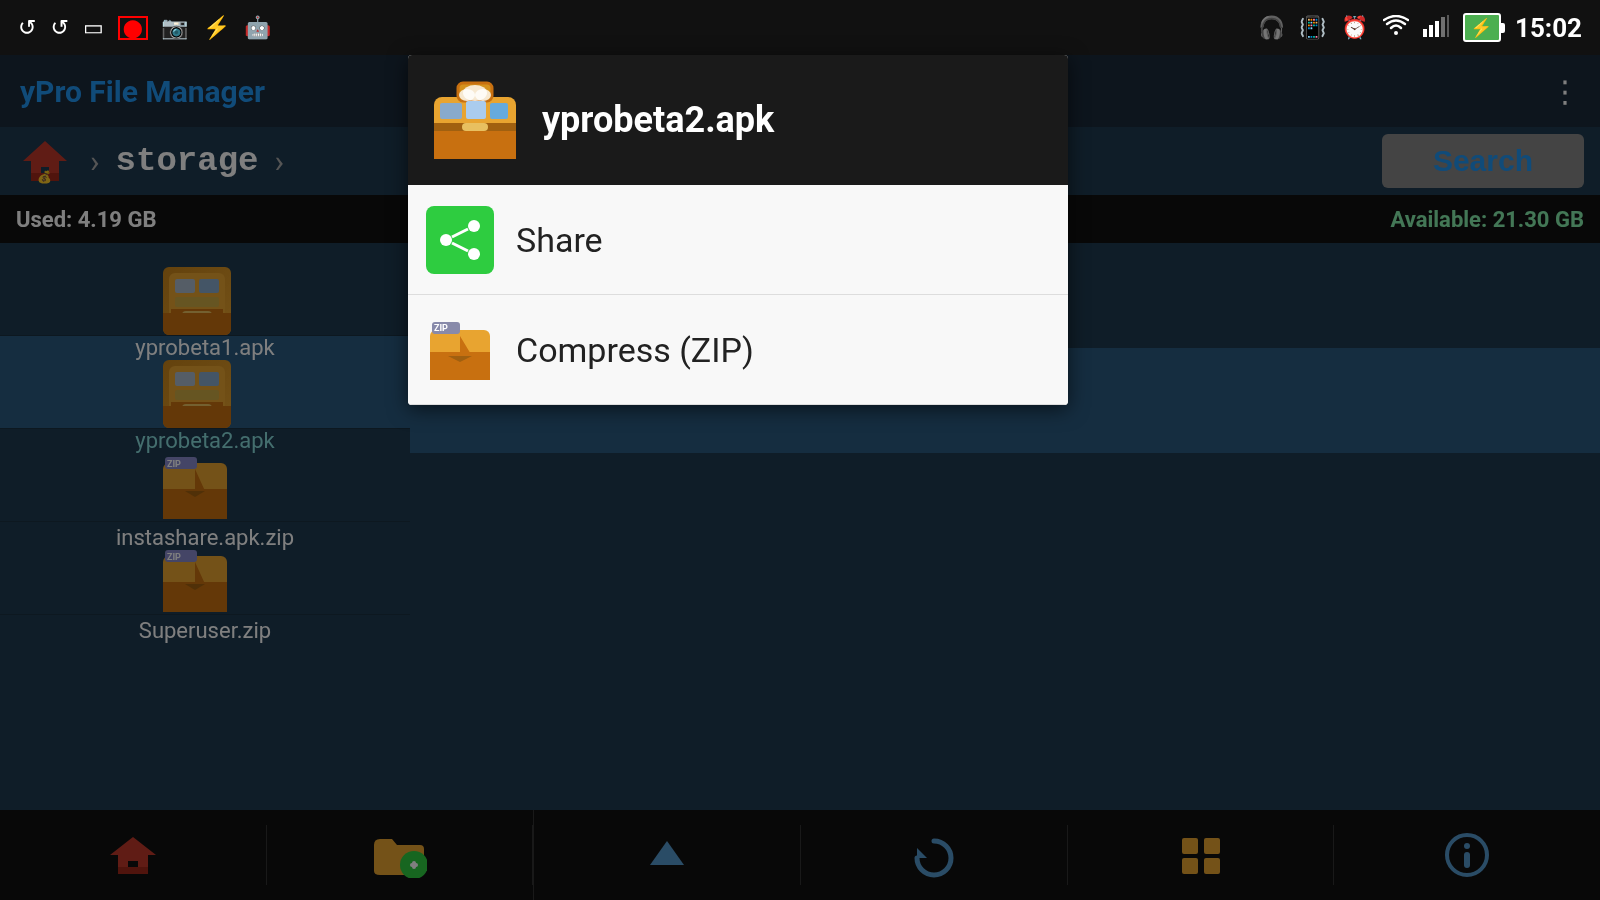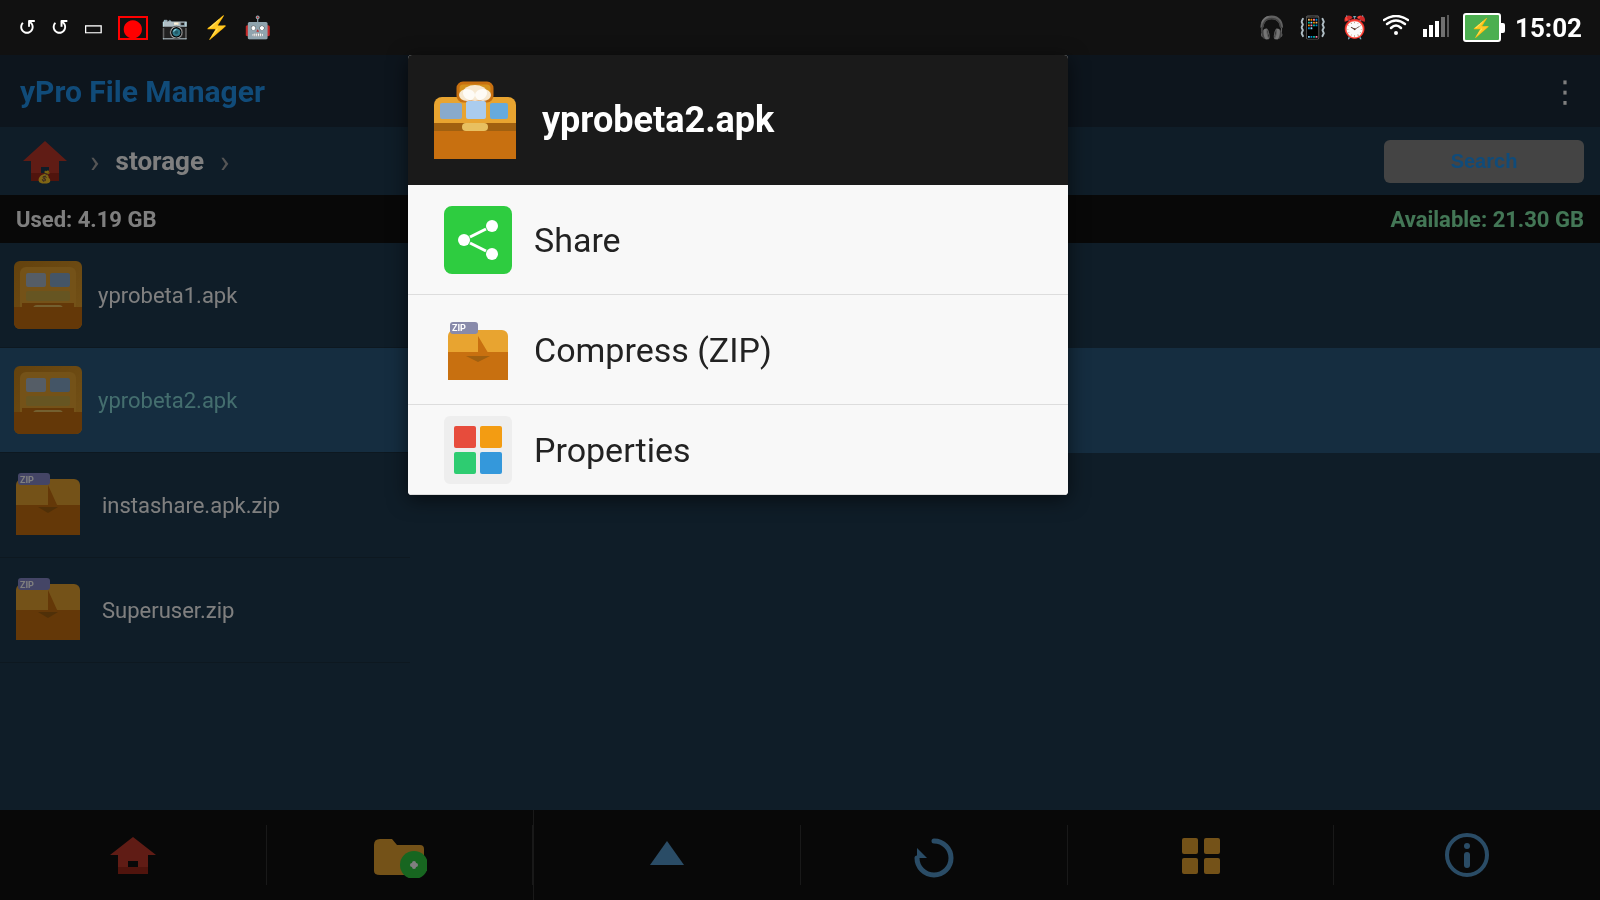--- a/index.html
+++ b/index.html
@@ -111,31 +111,32 @@
       width: 48px;
       height: 48px;
     }
     .breadcrumb-arrow {
       color: #aaa;
       font-size: 32px;
       margin: 0 4px;
     }
     .breadcrumb-label {
       color: white;
-      font-size: 26px;
-      font-weight: bold;
+      font-size: 34px;
+      font-weight: bold;
+      font-family: Liberation Mono, monospace;
     }
     .breadcrumb-spacer { flex: 1; }
     .search-button {
       background: #888;
       color: #2196f3;
       border: none;
       border-radius: 6px;
       padding: 10px 51px;
-      font-size: 20px;
+      font-size: 30px;
       font-weight: bold;
       cursor: pointer;
       min-width: 200px;
     }
 
     
     #storage-bar {
       width: 100%;
       height: 48px;
       background: #111;
@@ -164,24 +165,25 @@
       height: 657px;
       background: #1e3a50;
       z-index: 1;
     }
 
     
     .file-item {
       display: flex;
       align-items: center;
       padding: 24px 14px;
-      height: 105px;
+      height: 93px;
       border-bottom: 1px solid #1a3040;
       cursor: pointer;
       background: transparent;
+      flex-direction: column;
     }
     .file-item.selected {
       background: #2a5a80;
     }
     .file-item-icon {
       width: 72px;
       height: 72px;
       margin-right: 16px;
       flex-shrink: 0;
       position: relative;
@@ -250,21 +252,21 @@
     .context-filename {
       color: white;
       font-size: 36px;
       font-weight: bold;
     }
 
     
     .context-item {
       display: flex;
       align-items: center;
-      padding: 0 36px;
+      padding: 0 18px;
       height: 110px;
       border-bottom: 1px solid #ddd;
       cursor: pointer;
       background: #f8f8f8;
       gap: 22px;
     }
     .context-item-icon {
       width: 68px;
       height: 68px;
       flex-shrink: 0;
@@ -523,34 +525,20 @@
         <rect x="4" y="36" width="60" height="28" rx="0 0 6 6" fill="#c87010"></rect>
         <rect x="6" y="6" width="28" height="12" rx="3" fill="#888aaa"></rect>
         <text x="8" y="15" font-size="9" font-weight="bold" fill="white">ZIP</text>
         <polygon points="34,20 34,46 22,40 46,40" fill="#c87010"></polygon>
         <polygon points="34,46 22,40 46,40" fill="#a06010"></polygon>
       </svg>
     </div>
     <span class="context-item-label">Compress (ZIP)</span>
   </div>
 
-  <div class="context-item" style="height:90px;overflow:hidden;">
-    <div class="context-item-icon">
-      <div class="props-icon-bg">
-        <svg width="52" height="52" viewBox="0 0 52 52">
-
-          <rect x="2" y="2" width="22" height="22" rx="2" fill="#e74c3c"></rect>
-          <rect x="28" y="2" width="22" height="22" rx="2" fill="#f39c12"></rect>
-          <rect x="2" y="28" width="22" height="22" rx="2" fill="#2ecc71"></rect>
-          <rect x="28" y="28" width="22" height="22" rx="2" fill="#3498db"></rect>
-        </svg>
-      </div>
-    </div>
-    <span class="context-item-label">Properties</span>
-  </div>
 </div>
 
 <div id="bottom-nav">
 
   <div class="nav-item">
     <svg width="50" height="45" viewBox="0 0 50 45">
       <polygon points="25,4 2,22 10,22 10,41 20,41 20,28 30,28 30,41 40,41 40,22 48,22" fill="#c0392b"></polygon>
       <rect x="10" y="34" width="30" height="7" fill="#a0291b"></rect>
     </svg>
   </div>

